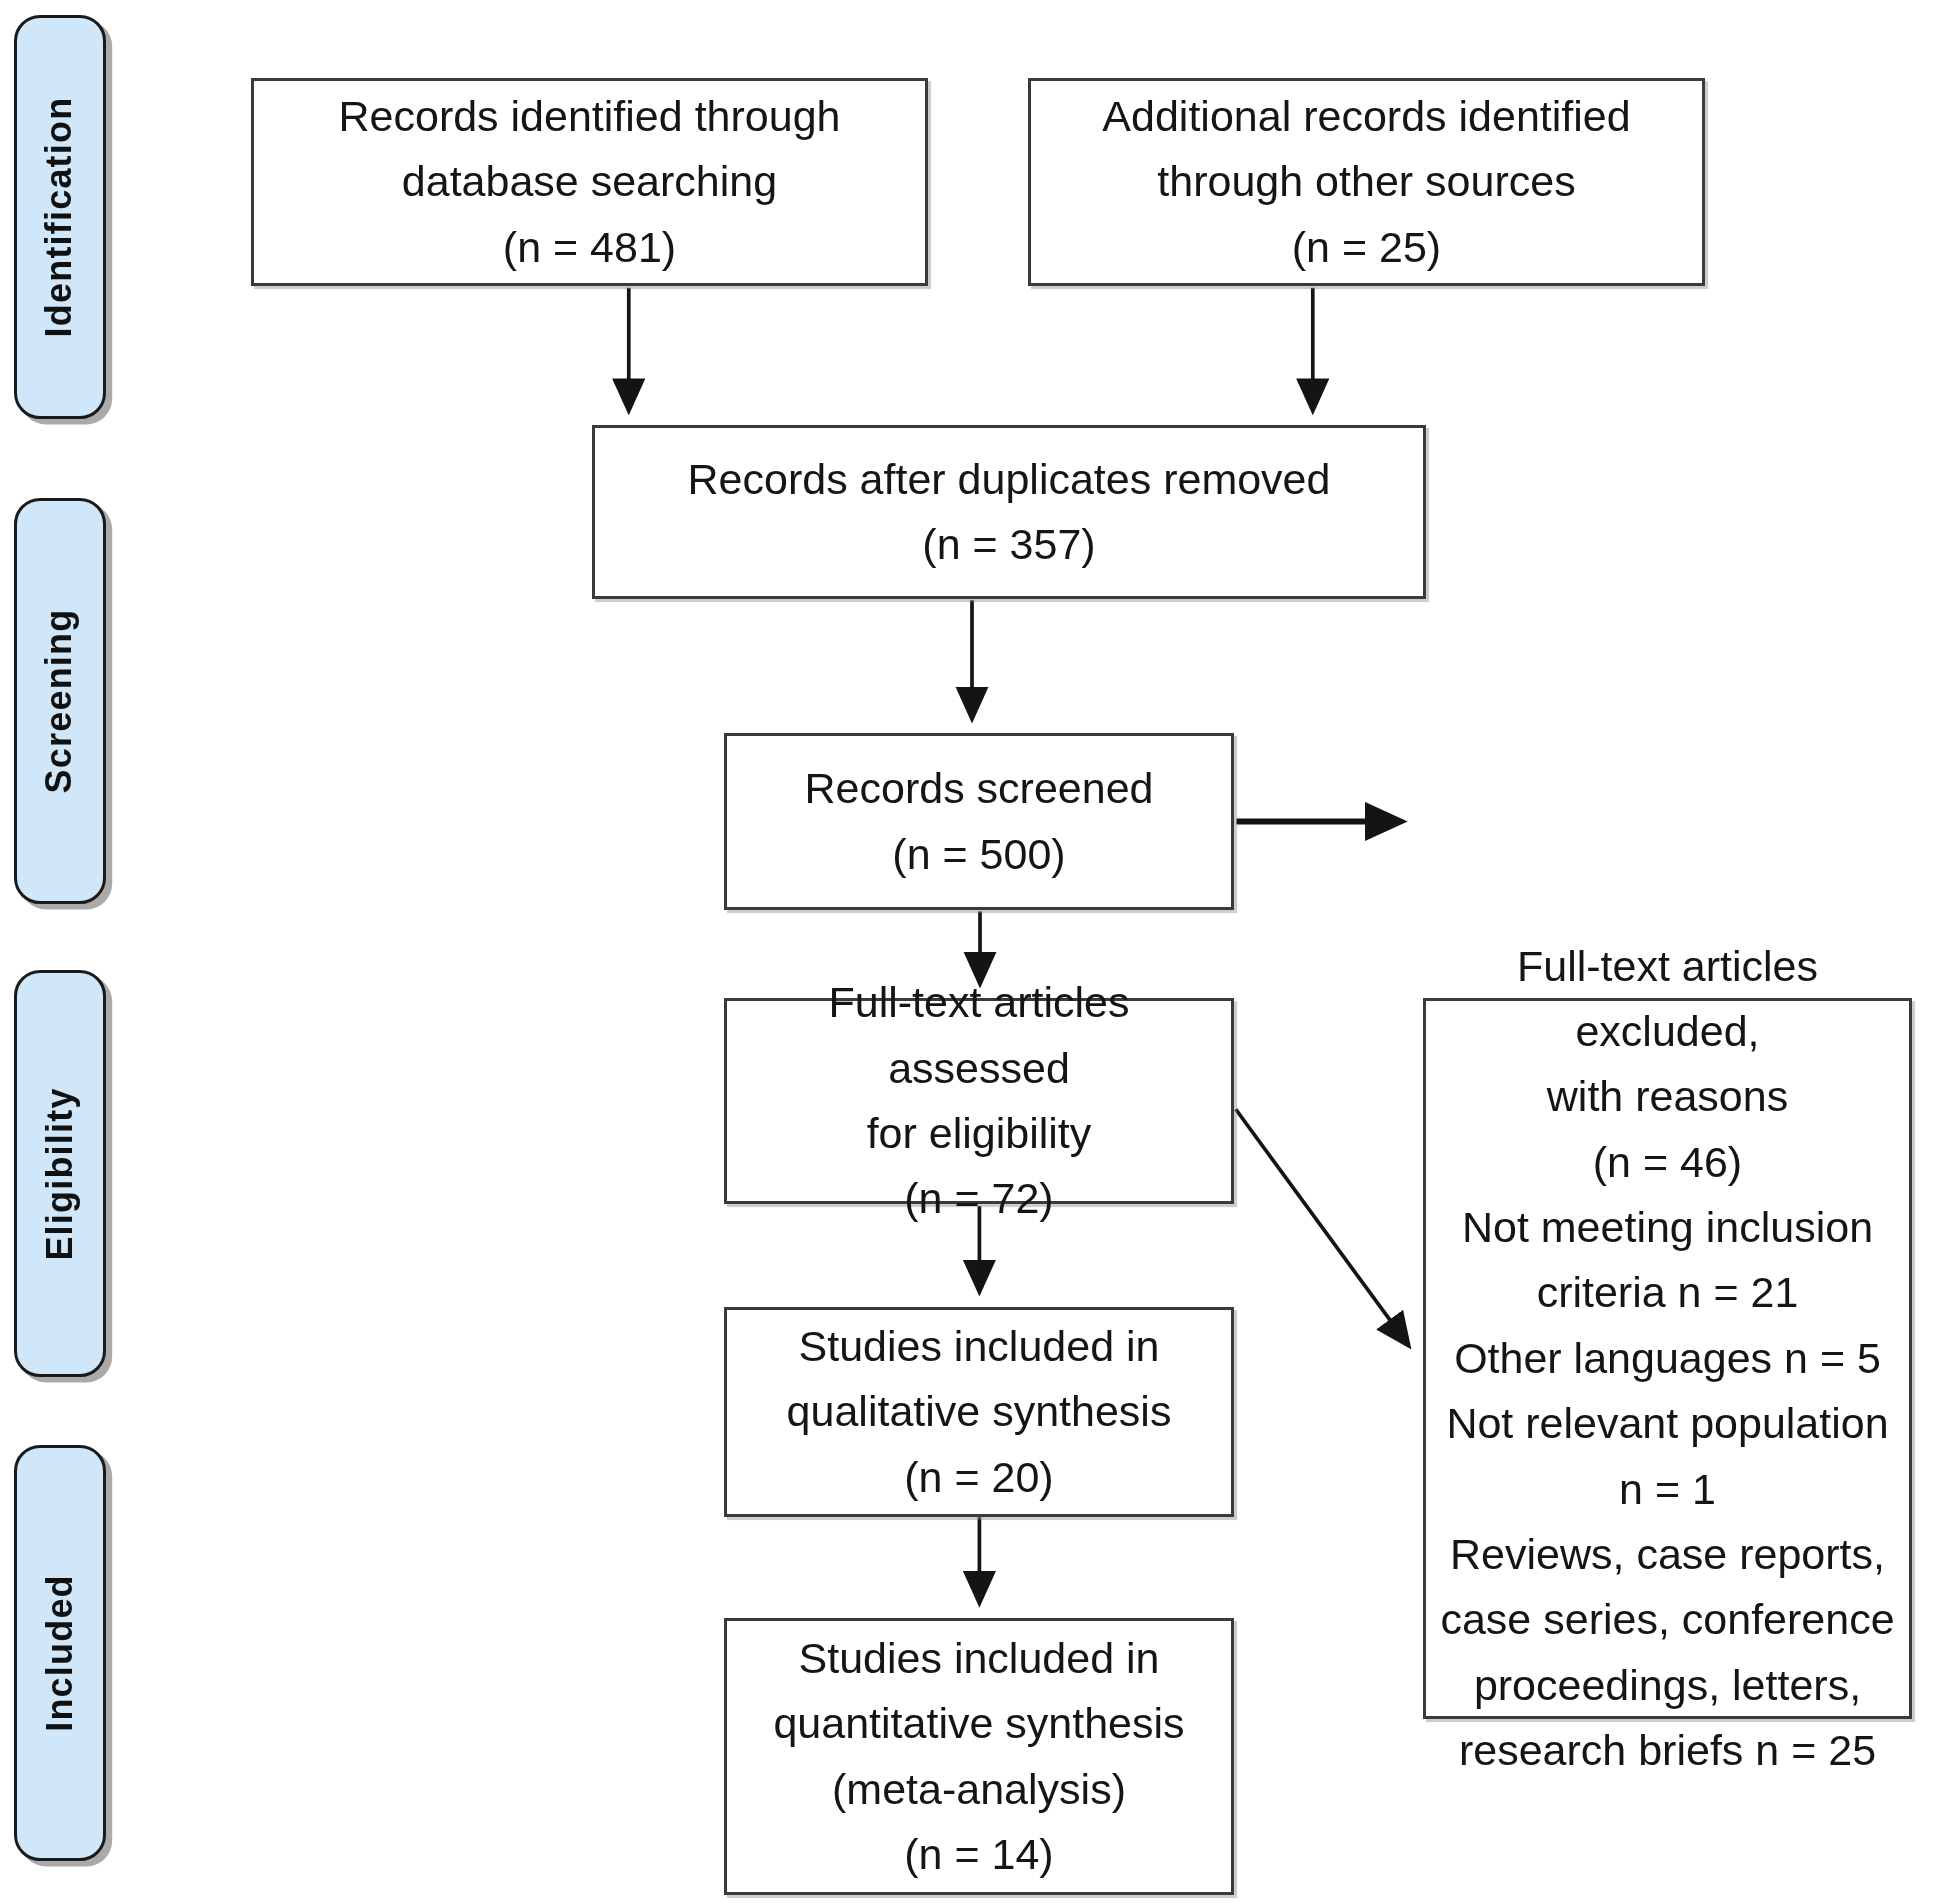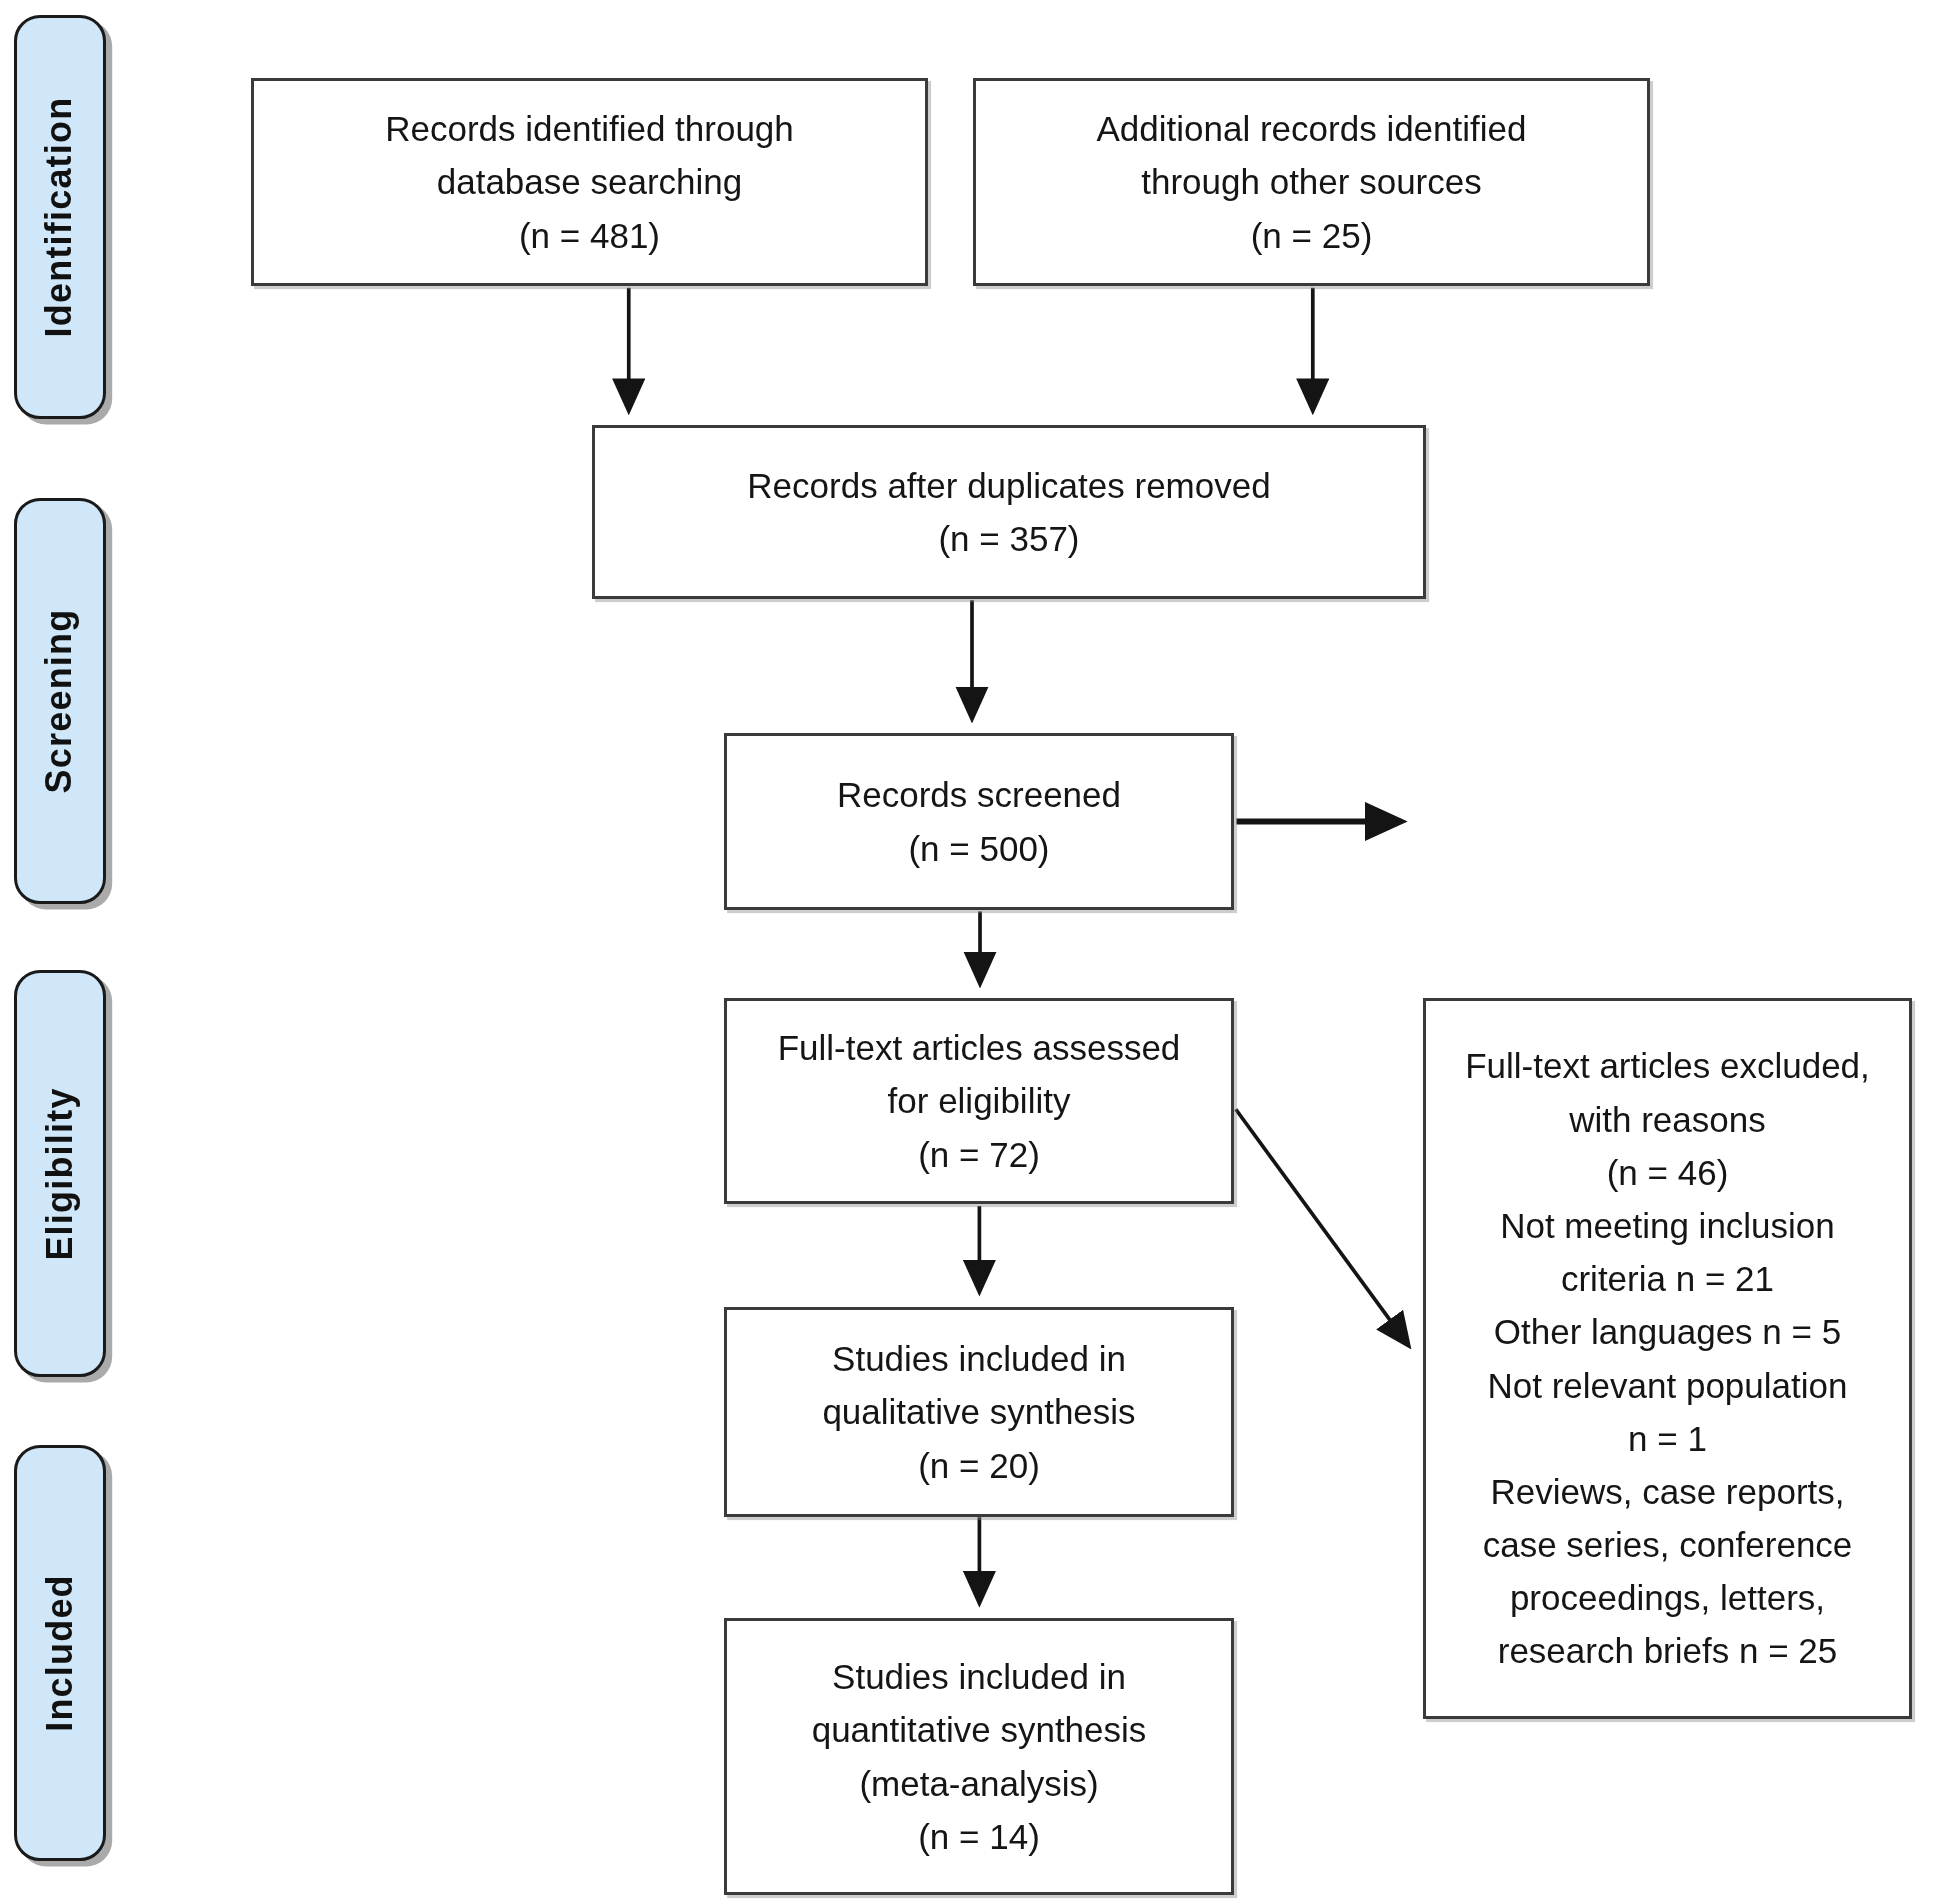--- a/index.html
+++ b/index.html
@@ -46,28 +46,28 @@
     background: #ffffff;
     border: 3.7px solid #3a3a3a;
     box-shadow: 3.1px 3.1px 0 rgba(130,130,130,0.40);
     display: flex;
     align-items: center;
     justify-content: center;
     text-align: center;
   }
   .fbox .box-text {
     white-space: pre-line;
-    font-size: 35px;
+    font-size: 43px;
     line-height: 1.52;
     color: #151515;
     padding: 0 12.3px;
   }
 
   #box-records-identified  { left: 251px;  top: 78px;  width: 677px; height: 208px; }
-  #box-additional-records  { left: 973px; top: 78px;  width: 677px; height: 208px; }
+  #box-additional-records  { left: 1028px; top: 78px;  width: 677px; height: 208px; }
   #box-duplicates-removed  { left: 564px;  top: 425px;  width: 834px; height: 174px; margin-left: 28px; }
   #box-records-screened    { left: 724px; top: 733px; width: 510px;  height: 177px; }
   #box-records-excluded    { left: 1423px; top: 733px; width: 486px;  height: 177px; }
   #box-fulltext-assessed   { left: 724px; top: 998px; width: 510px;  height: 206px; }
   #box-fulltext-excluded   { left: 1423px; top: 998px; width: 489px;  height: 721px; }
   #box-qualitative         { left: 724px; top: 1307px; width: 510px;  height: 210px; }
   #box-quantitative        { left: 724px; top: 1618px; width: 510px;  height: 277px; }
 
   
   #arrow-layer {

